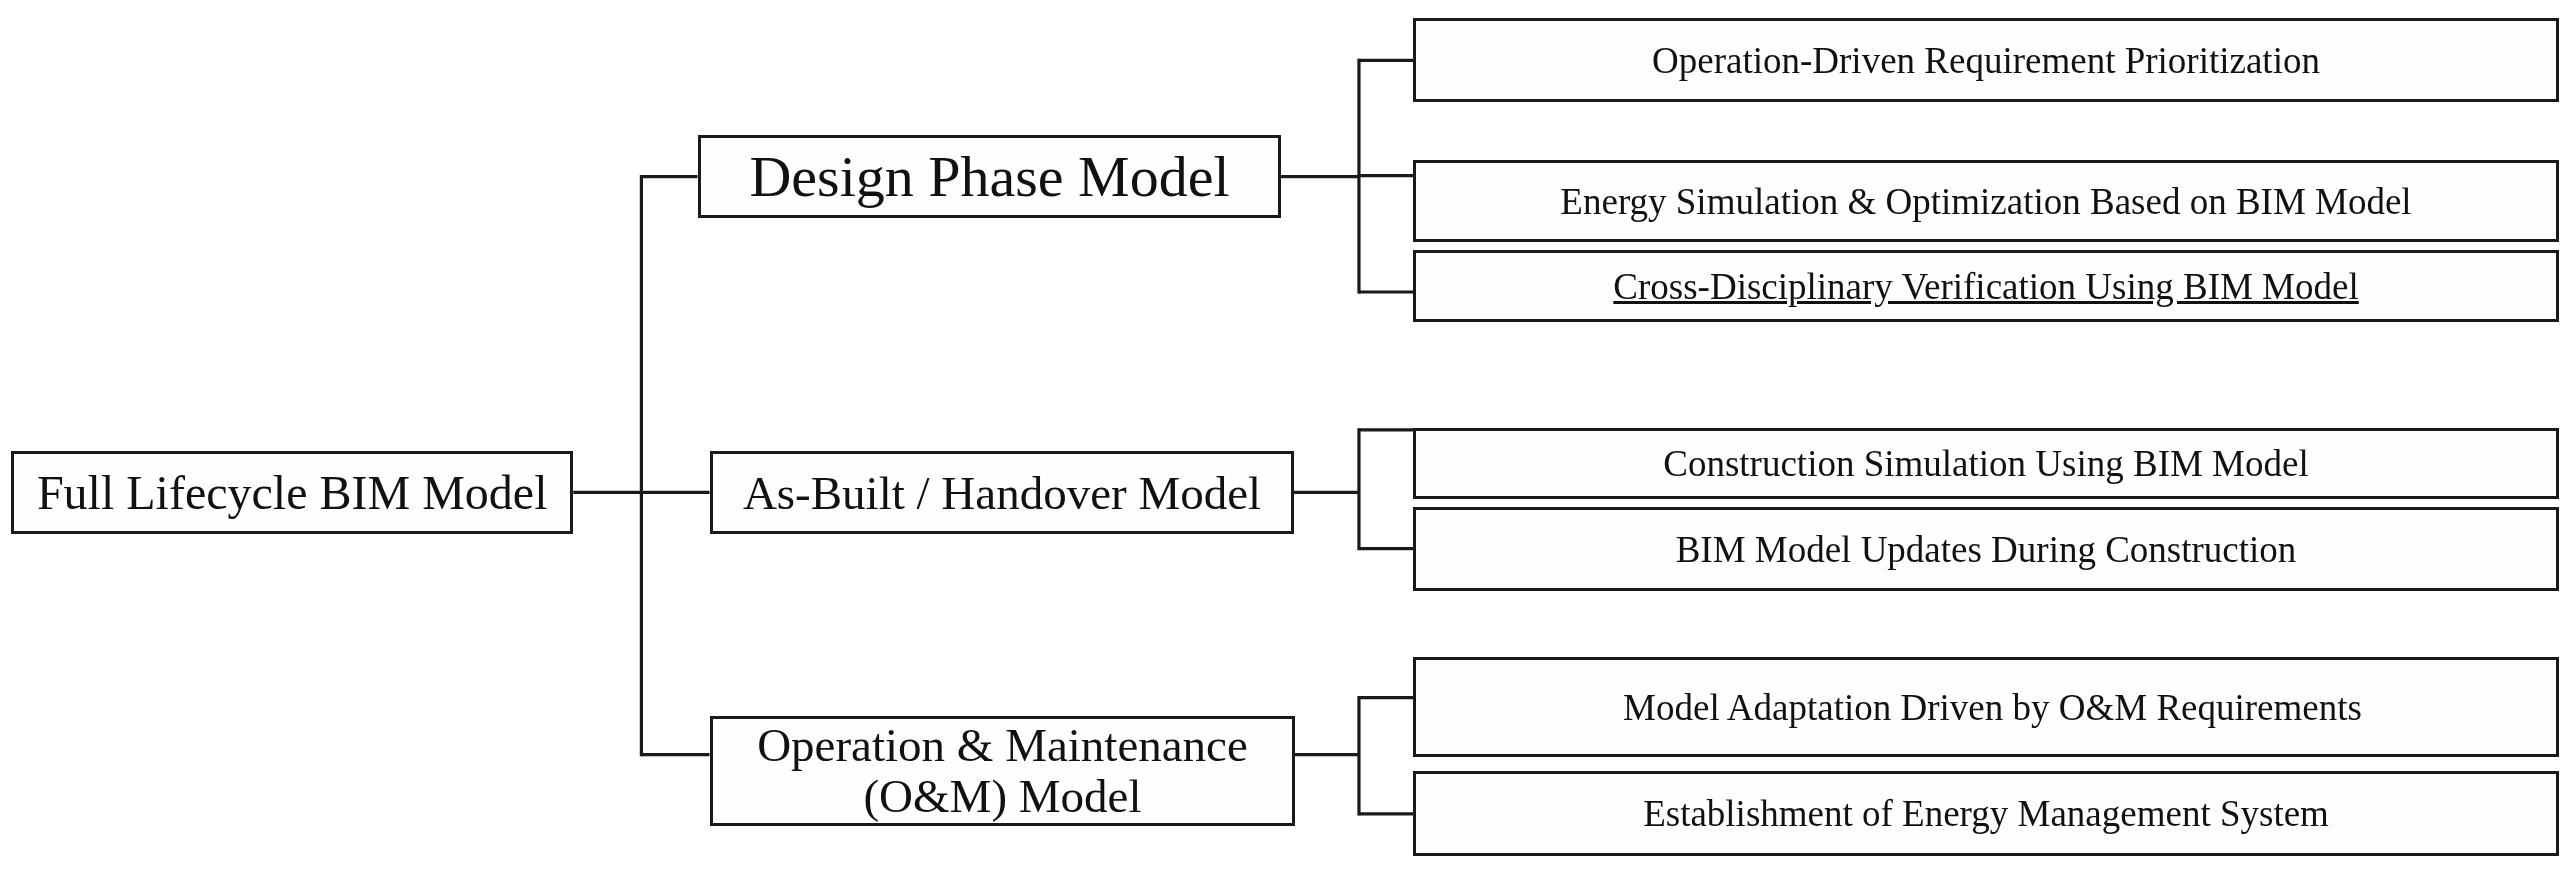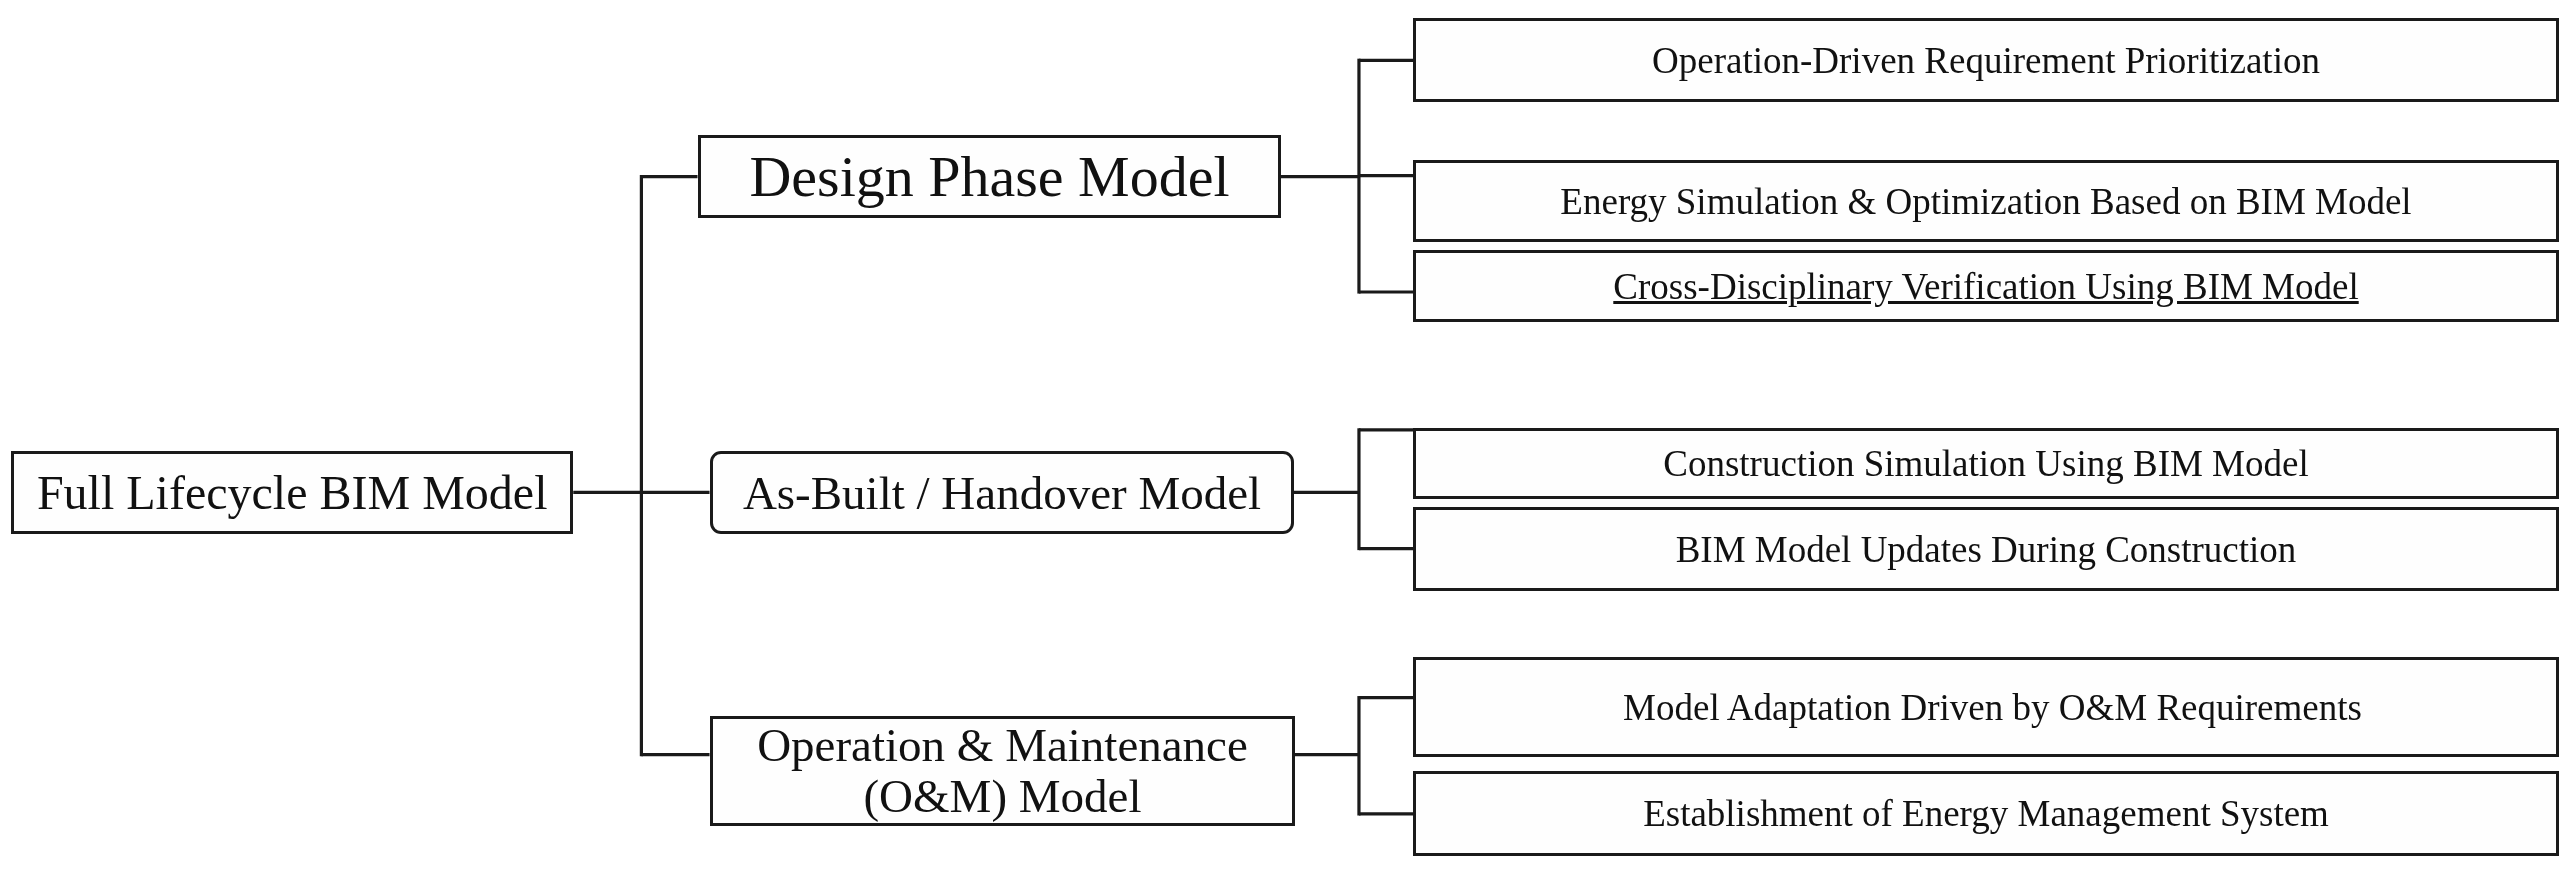--- a/index.html
+++ b/index.html
@@ -43,21 +43,21 @@
   }
   .node.wrap{
     white-space:normal;
     line-height:1.08;
     padding:0 24px;
   }
   
   .n-root   {left:11.2px;   top:451px; width:562px;  height:83px; font-size:48px;font-family:Liberation Serif, serif;}
   
   .n-design {left:698px;  top:135px; width:583px;  height:83px; font-size:58px;}
-  .n-asbuilt{left:710px;  top:451px; width:584px;  height:83px; font-size:47px;border-radius:11px;}
+  .n-asbuilt{left:710px;  top:451px; width:584px;  height:83px; font-size:47px;}
   .n-om     {left:710px;  top:716px; width:585px;  height:110px; font-size:47px;}
   
   .leaf{left:1413px; width:1146px; font-size:37px;}
   .n-leaf-d1{top:18.4px;  height:84px;}
   .n-leaf-d2{top:135px; height:82px;margin-top:25px;}
   .n-leaf-d3{top:250px; height:72px;text-decoration:underline;}
   .n-leaf-a1{top:388px; height:71px;margin-top:40px;}
   .n-leaf-a2{top:507px; height:84px;}
   .n-leaf-o1{top:657px; height:100px;padding-left:13px;}
   .n-leaf-o2{top:771px; height:85px;}

